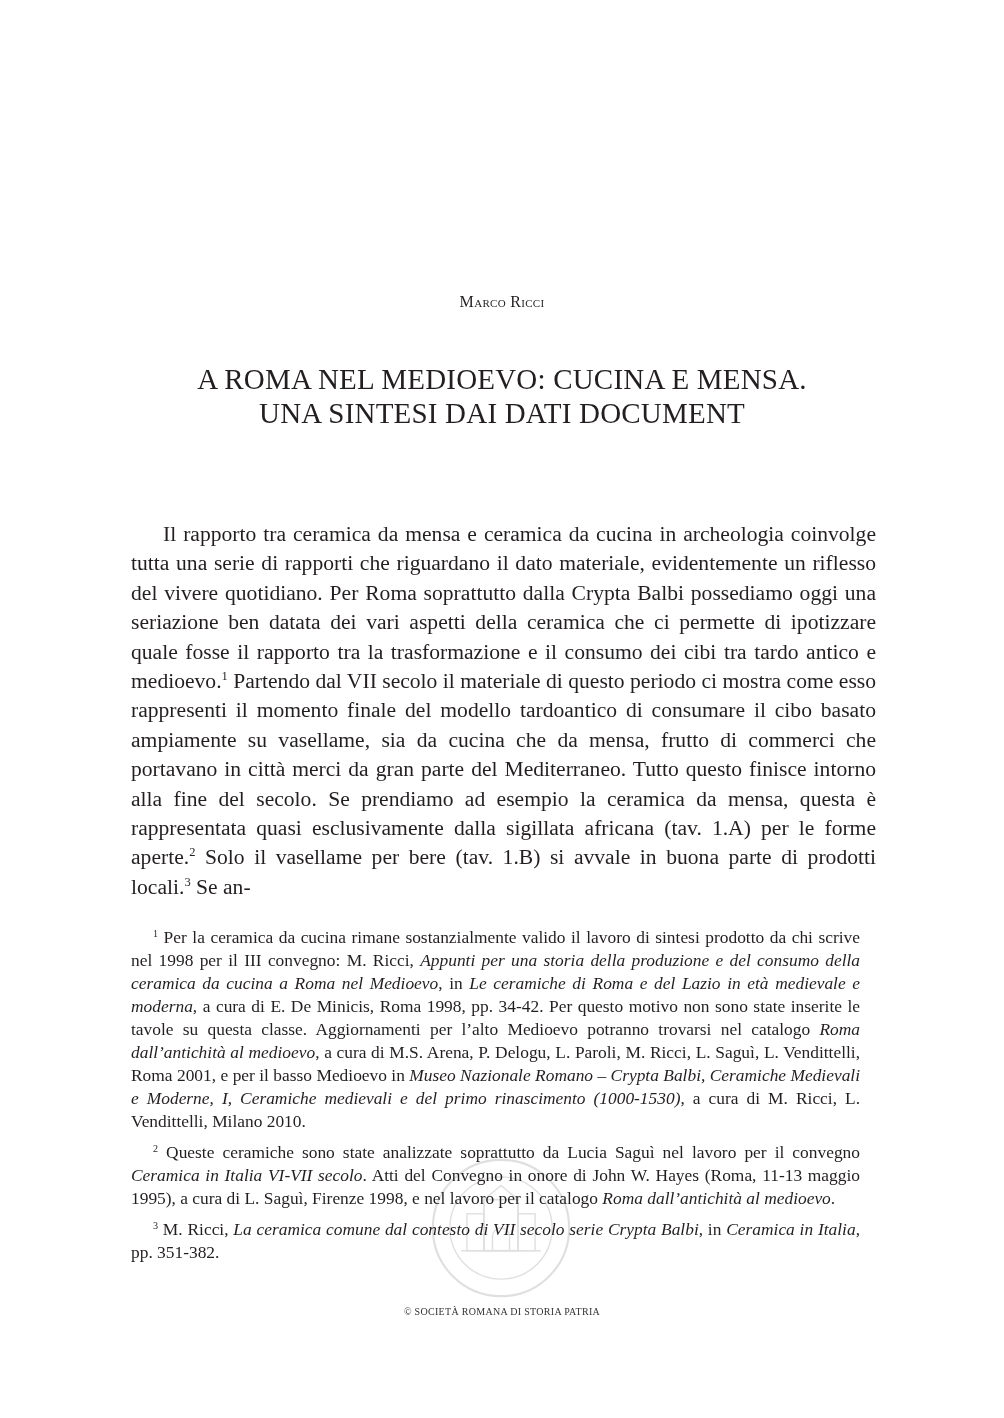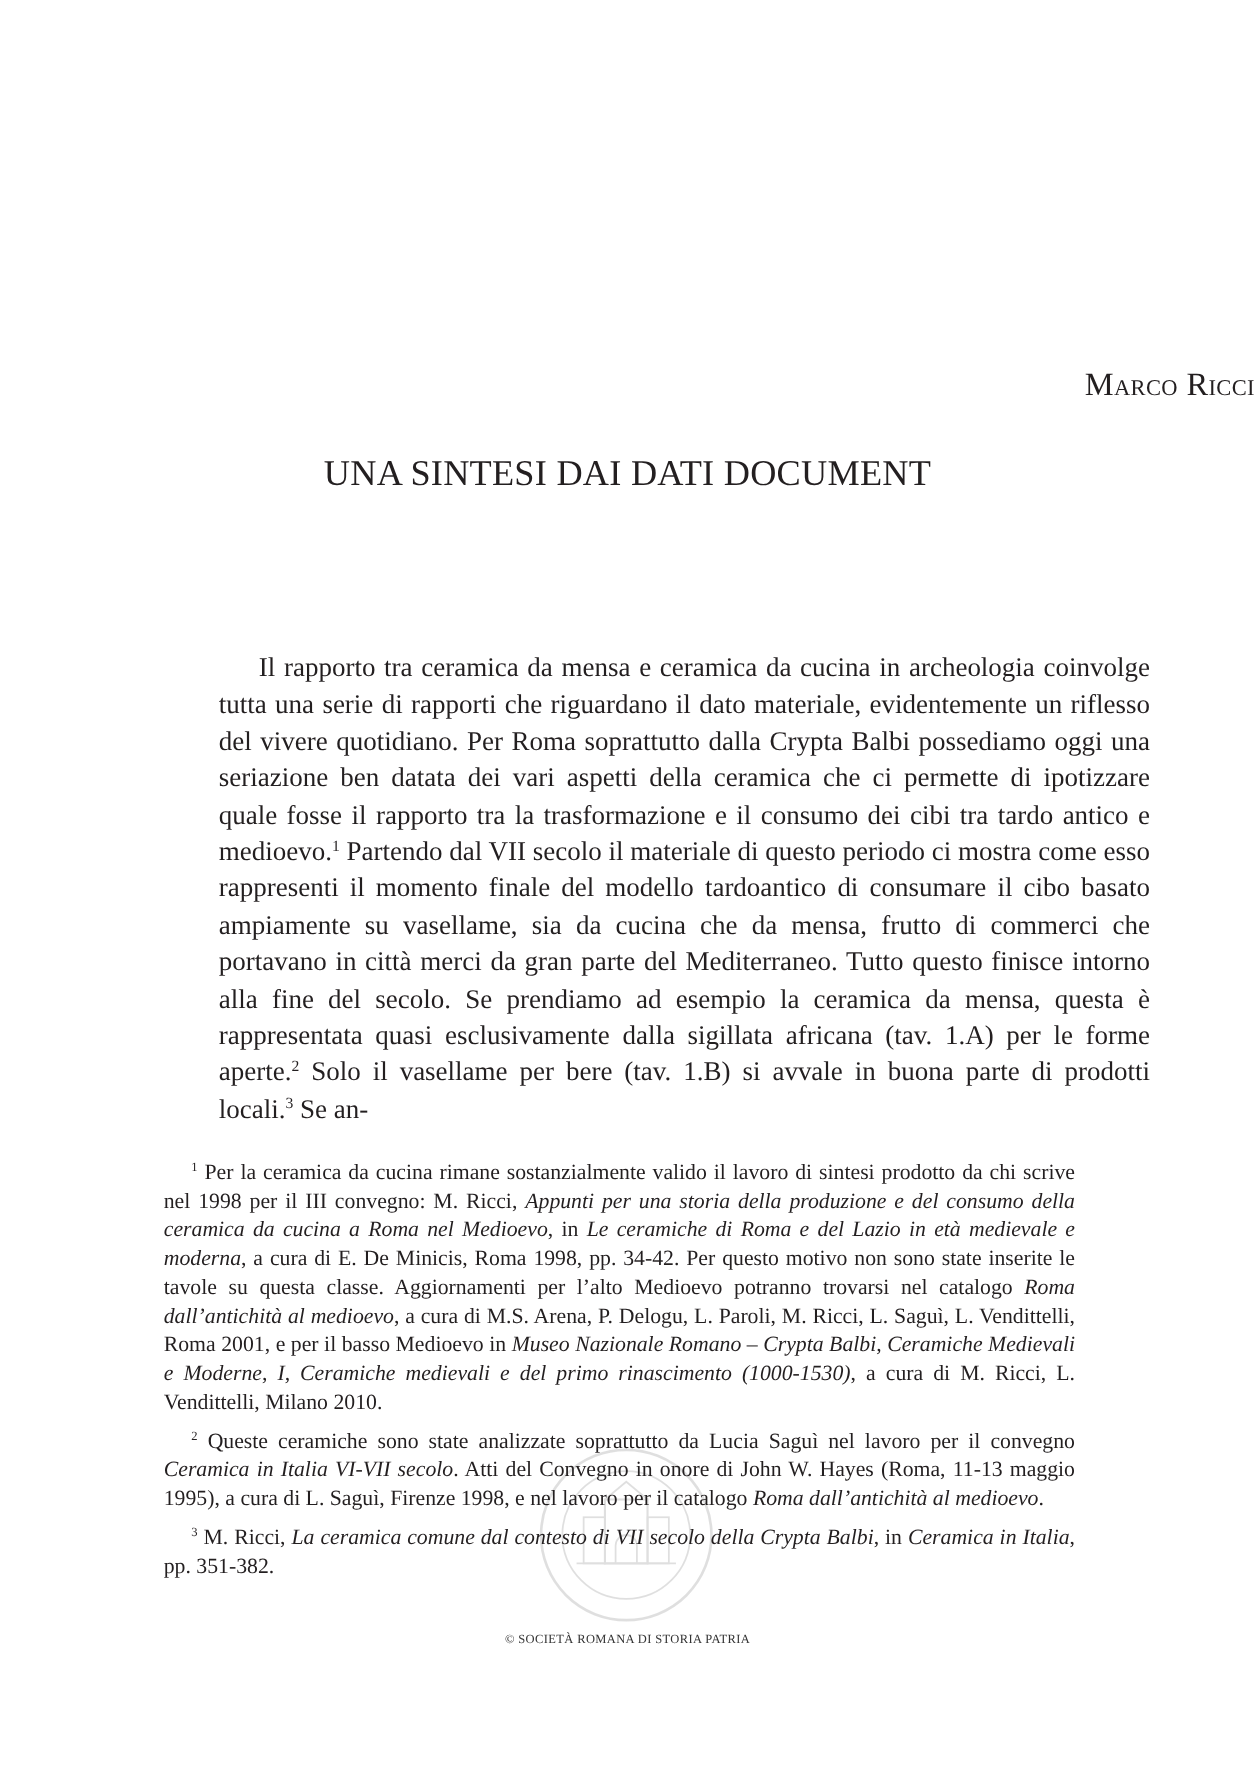--- a/index.html
+++ b/index.html
@@ -1,32 +1,31 @@
 <!DOCTYPE html>
 <html><head>
 <meta charset="utf-8">
 <style>
   html, body { margin: 0; padding: 0; background: #ffffff; }
   body {
     width: 1004px; height: 1418px; position: relative; overflow: hidden;
     font-family: "Liberation Serif", "DejaVu Serif", serif; color: #231f20;
   }
   .author {
-    position: absolute; top: 293px; left: 0; width: 1004px; text-align: right;
-    font-size: 26px; font-variant: small-caps; letter-spacing: 0.3px;
+    position: absolute; top: 293px; left: 0; width: 1004px; text-align: center;
+    font-size: 16px; font-variant: small-caps; letter-spacing: 0.3px;
   }
   .title {
     position: absolute; top: 362px; left: 0; width: 1004px; text-align: center;
     font-size: 29px; line-height: 34px; letter-spacing: 0.2px;
   }
   .body-text {
     position: absolute; top: 520px; left: 131px; width: 745px;
     font-size: 21.6px; line-height: 29.4px; text-align: justify;
     hyphens: manual;
-    margin-left: 44px;
   }
   .body-text p { margin: 0; text-indent: 32px; }
   sup { font-size: 0.58em; vertical-align: 0.6em; line-height: 0; }
   .footnotes {
     position: absolute; top: 926px; left: 131px; width: 745px;
     font-size: 17.4px; line-height: 23px; text-align: justify;
   }
   .footnote { margin: 0 16px 8px 0; text-indent: 22px; }
   .footnote i { font-style: italic; }
   .seal {
@@ -37,20 +36,21 @@
     position: absolute; top: 1306px; left: 0; width: 1004px; text-align: center;
     font-size: 10px; line-height: 12.5px; letter-spacing: 0.3px; color: #333;
   }
 </style>
 </head>
 <body>
 
 <div class="author">Marco Ricci</div>
 
 <div class="title">
+  <div>A ROMA NEL MEDIOEVO: CUCINA E MENSA.</div>
   <div>UNA SINTESI DAI DATI DOCUMENT</div>
 </div>
 
 <div class="body-text">
   <p><span>Il rapporto tra ceramica da mensa e ceramica da cucina in archeologia coinvolge tutta una serie di rapporti che riguardano il dato materiale, eviden­temente un riflesso del vivere quotidiano. Per Roma soprattutto dalla Crypta Balbi possediamo oggi una seriazione ben datata dei vari aspetti della ceramica che ci permette di ipotizzare quale fosse il rapporto tra la trasformazione e il consumo dei cibi tra tardo antico e medioevo.</span><sup>1</sup><span> Partendo dal VII secolo il ma­teriale di questo periodo ci mostra come esso rappresenti il momento finale del modello tardoantico di consumare il cibo basato ampiamente su vasellame, sia da cucina che da mensa, frutto di commerci che portavano in città merci da gran parte del Mediterraneo. Tutto questo finisce intorno alla fine del secolo. Se prendiamo ad esempio la ceramica da mensa, questa è rappresentata quasi esclusivamente dalla sigillata africana (tav. 1.A) per le forme aperte.</span><sup>2</sup><span> Solo il vasellame per bere (tav. 1.B) si avvale in buona parte di prodotti locali.</span><sup>3</sup><span> Se an-</span></p>
 </div>
 
 <svg class="seal" viewBox="0 0 100 100">
   <circle cx="50" cy="50" r="48" fill="none" stroke="#555" stroke-width="1.5"></circle>
   <circle cx="50" cy="50" r="36" fill="none" stroke="#555" stroke-width="1"></circle>
@@ -58,18 +58,18 @@
   <rect x="26" y="40" width="12" height="26" fill="none" stroke="#555" stroke-width="1"></rect>
   <rect x="62" y="40" width="12" height="26" fill="none" stroke="#555" stroke-width="1"></rect>
   <path d="M44 66 v-10 a6 6 0 0 1 12 0 v10" fill="none" stroke="#555" stroke-width="1"></path>
   <path d="M38 30 l12 -10 l12 10" fill="none" stroke="#555" stroke-width="1"></path>
   <line x1="22" y1="66" x2="78" y2="66" stroke="#555" stroke-width="1"></line>
 </svg>
 
 <div class="footnotes">
     <p class="footnote"><sup>1</sup> <span>Per la ceramica da cucina rimane sostanzialmente valido il lavoro di sintesi prodotto da chi scrive nel 1998 per il III convegno: M. Ricci, </span><i>Appunti per una storia della produzione e del consumo della ceramica da cucina a Roma nel Medioevo</i><span>, in </span><i>Le ceramiche di Roma e del Lazio in età medievale e moderna</i><span>, a cura di E. De Minicis, Roma 1998, pp. 34-42. Per questo motivo non sono state inserite le tavole su questa classe. Aggiornamenti per l’alto Medioevo potranno tro­varsi nel catalogo </span><i>Roma dall’antichità al medioevo</i><span>, a cura di M.S. Arena, P. Delogu, L. Paroli, M. Ricci, L. Saguì, L. Vendittelli, Roma 2001, e per il basso Medioevo in </span><i>Museo Nazionale Romano – Crypta Balbi, Ceramiche Medievali e Moderne, I, Ceramiche medievali e del primo rinascimento (1000-1530)</i><span>, a cura di M. Ricci, L. Vendittelli, Milano 2010.</span></p>
     <p class="footnote"><sup>2</sup> <span>Queste ceramiche sono state analizzate soprattutto da Lucia Saguì nel lavoro per il conve­gno </span><i>Ceramica in Italia VI-VII secolo</i><span>. Atti del Convegno in onore di John W. Hayes (Roma, 11-13 maggio 1995), a cura di L. Saguì, Firenze 1998, e nel lavoro per il catalogo </span><i>Roma dall’antichità al medioevo</i><span>.</span></p>
-    <p class="footnote"><sup>3</sup> <span>M. Ricci, </span><i>La ceramica comune dal contesto di VII secolo della Crypta Balbi</i><span>, in </span><i>Ceramica in Italia</i><span>, pp. 351-382.</span></p>
+    <p class="footnote"><sup>3</sup> <span>M. Ricci, </span><i>La ceramica comune dal contesto di VII secolo serie Crypta Balbi</i><span>, in </span><i>Ceramica in Italia</i><span>, pp. 351-382.</span></p>
   </div>
 
 <div class="copyright">
   <div>© SOCIETÀ ROMANA DI STORIA PATRIA</div>
 </div>
 
 </body></html>

